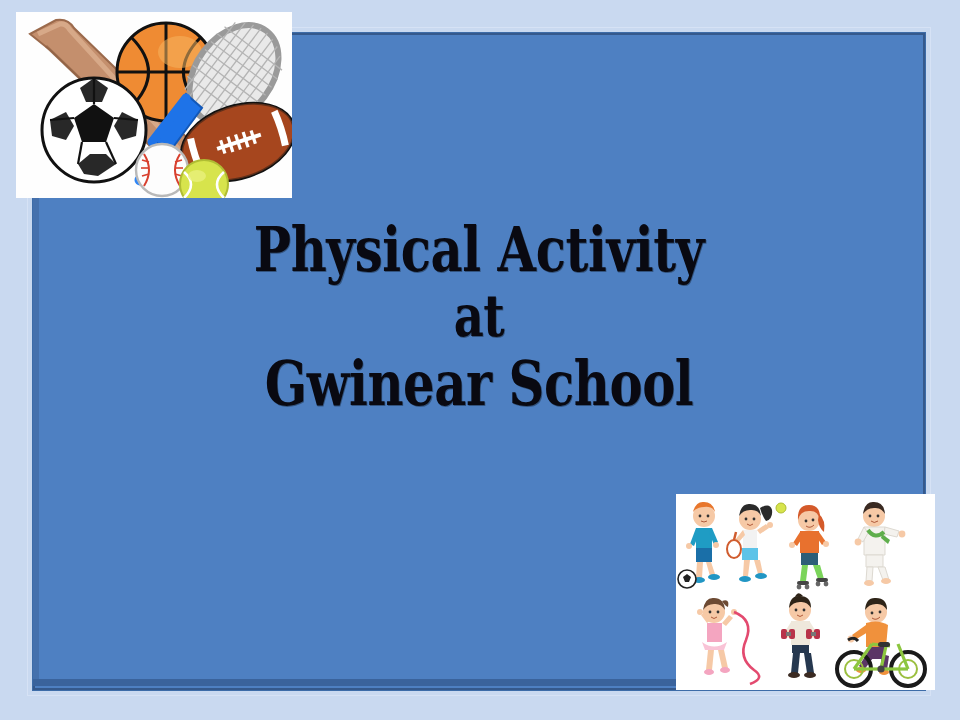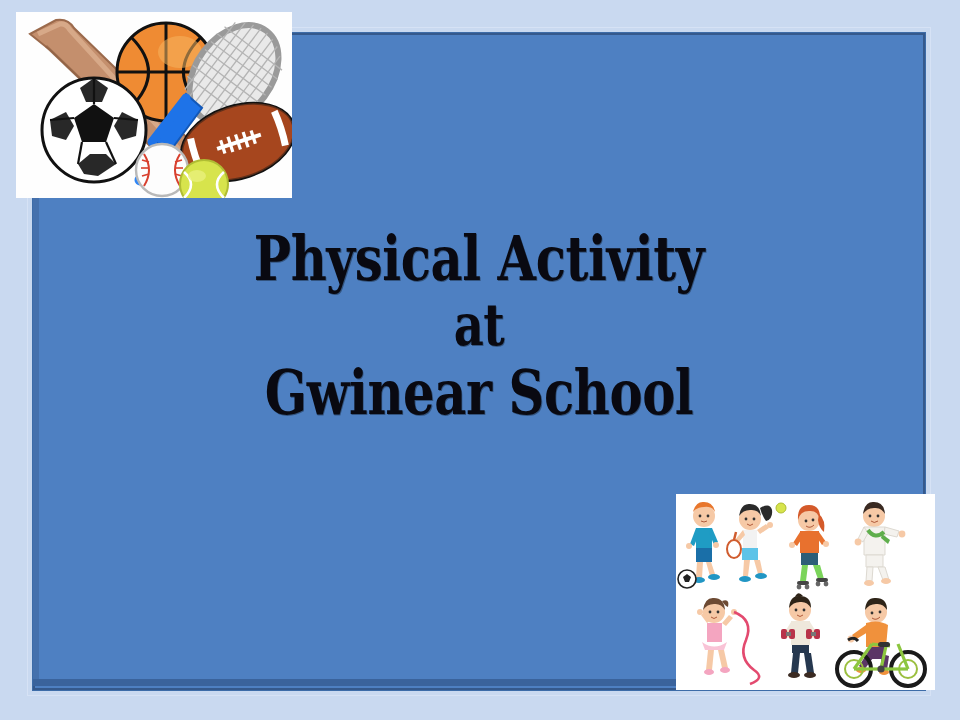--- a/index.html
+++ b/index.html
@@ -53,21 +53,21 @@
     width: 904px;
     height: 669px;
     border: 1px solid #d6e2f5;
     box-sizing: border-box;
   }
 
   
   #title-block {
     position: absolute;
     left: 33px;
-    top: 228px;
+    top: 219px;
     width: 892px;
     text-align: center;
     color: #0a0a10;
     line-height: 1.0;
     z-index: 5;
   }
   .title-line {
     display: block;
     font-family: "DejaVu Serif", "Liberation Serif", serif;
     font-weight: 700;

